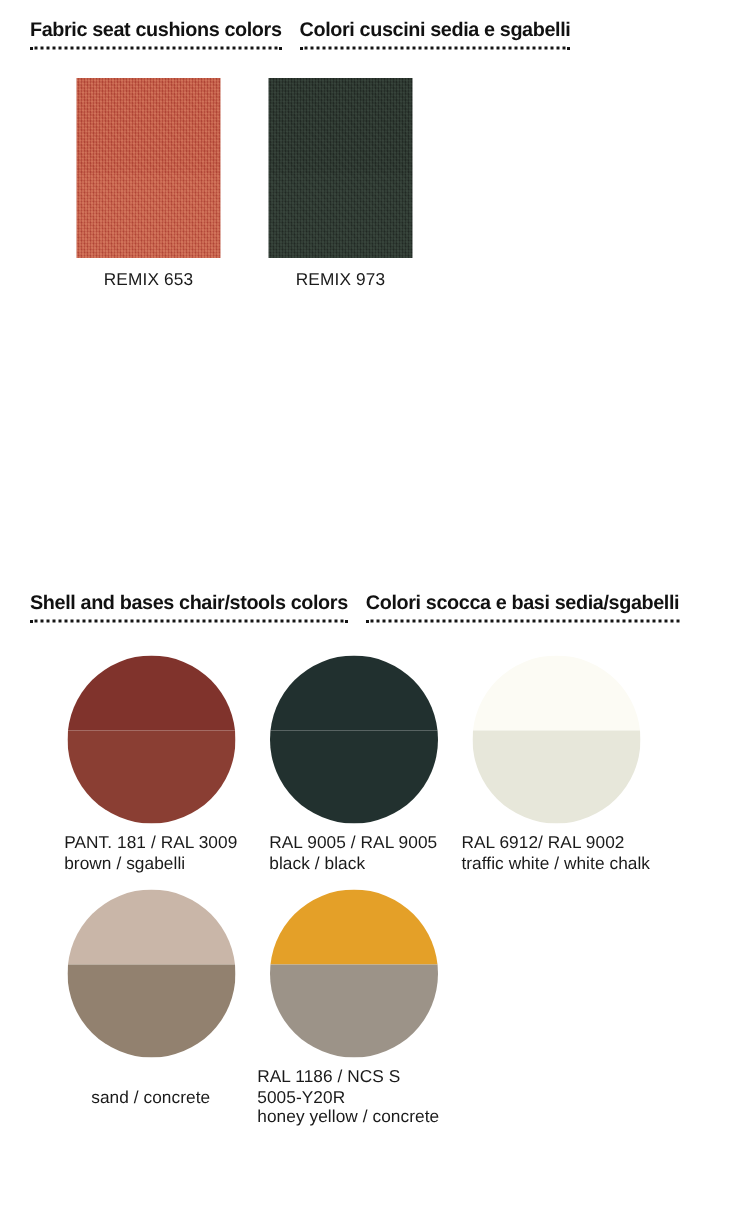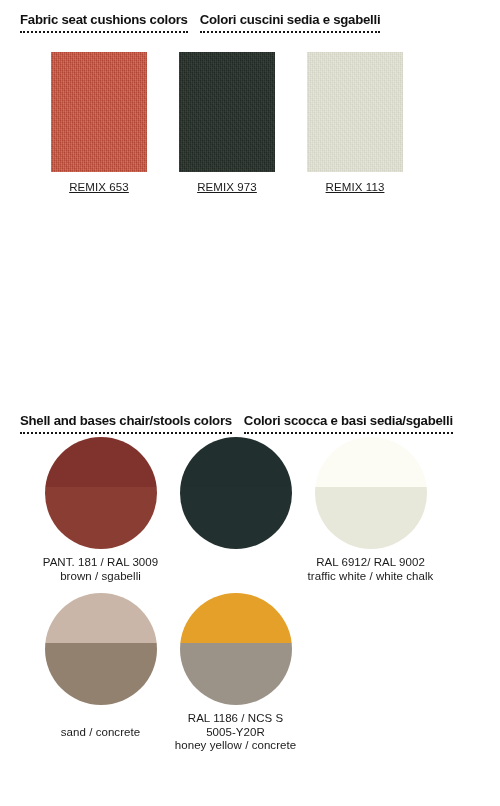--- a/index.html
+++ b/index.html
@@ -36,40 +36,39 @@
     font-size: 13.2px;
     font-weight: bold;
     letter-spacing: -0.25px;
     color: #111111;
     line-height: 16px;
     padding-bottom: 3px;
     border-bottom: 2px dotted #141414;
   }
 
   #heading-fabric { top: 12px; text-align: center; }
-  #heading-shell  { top: 394px; margin-top: 19px; }
+  #heading-shell  { top: 394px; }
 
   
   .fabric-grid {
     position: absolute;
     left: 35px;
     top: 52px;
     width: 430px;
     display: flex;
     flex-wrap: wrap;
     gap: 0px;
   }
   .fabric-cell {
     width: 128px;
     margin-right: 0px;
     margin-bottom: 12px;
     display: flex;
     flex-direction: column;
     align-items: center;
-    text-decoration: underline;
   }
   .fabric-chip {
     width: 96px;
     height: 120px;
     position: relative;
     overflow: hidden;
     background-repeat: repeat;
   }
   
   .fabric-chip::after {
@@ -122,21 +121,20 @@
   }
   .shell-circle .half-bottom {
     height: 55%;
     width: 100%;
   }
   .shell-label {
     margin-top: 7px;
     font-size: 11.5px;
     line-height: 13.5px;
     color: #1a1a1a;
-    text-align: center;
     letter-spacing: 0.05px;
     max-width: 128px;
   }
 </style>
 </head>
 <body>
 
 <div class="sheet">
 
   <div class="heading-row" id="heading-fabric">
@@ -149,24 +147,20 @@
     <div class="fabric-cell">
       <div class="fabric-chip" style="background-color: rgb(192, 90, 70);"></div>
       <div class="fabric-label">REMIX 653</div>
     </div>
 
     <div class="fabric-cell">
       <div class="fabric-chip" style="background-color: rgb(43, 53, 46);"></div>
       <div class="fabric-label">REMIX 973</div>
     </div>
 
-    <div class="fabric-cell">
-      <div class="fabric-chip" style="background-color: rgb(220, 220, 208);"></div>
-      <div class="fabric-label">REMIX 113</div>
-    </div>
 
 
 
   </div>
 
   <div class="heading-row" id="heading-shell">
     <span class="heading">Shell and bases chair/stools colors</span>
     <span class="heading">Colori scocca e basi sedia/sgabelli</span>
   </div>
 
@@ -181,20 +175,24 @@
         <span>PANT. 181 / RAL 3009</span><br>
         <span>brown / sgabelli</span>
       </div>
     </div>
 
     <div class="shell-cell">
       <div class="shell-circle">
         <div class="half-top" style="background-color: rgb(33, 48, 47);"></div>
         <div class="half-bottom" style="background-color: rgb(34, 49, 47);"></div>
       </div>
+      <div class="shell-label">
+        <span>RAL 9005 / RAL 9005</span><br>
+        <span>black / black</span>
+      </div>
     </div>
 
     <div class="shell-cell">
       <div class="shell-circle">
         <div class="half-top" style="background-color: rgb(252, 251, 244);"></div>
         <div class="half-bottom" style="background-color: rgb(231, 231, 218);"></div>
       </div>
       <div class="shell-label">
         <span>RAL 6912/ RAL 9002</span><br>
         <span>traffic white / white chalk</span>

